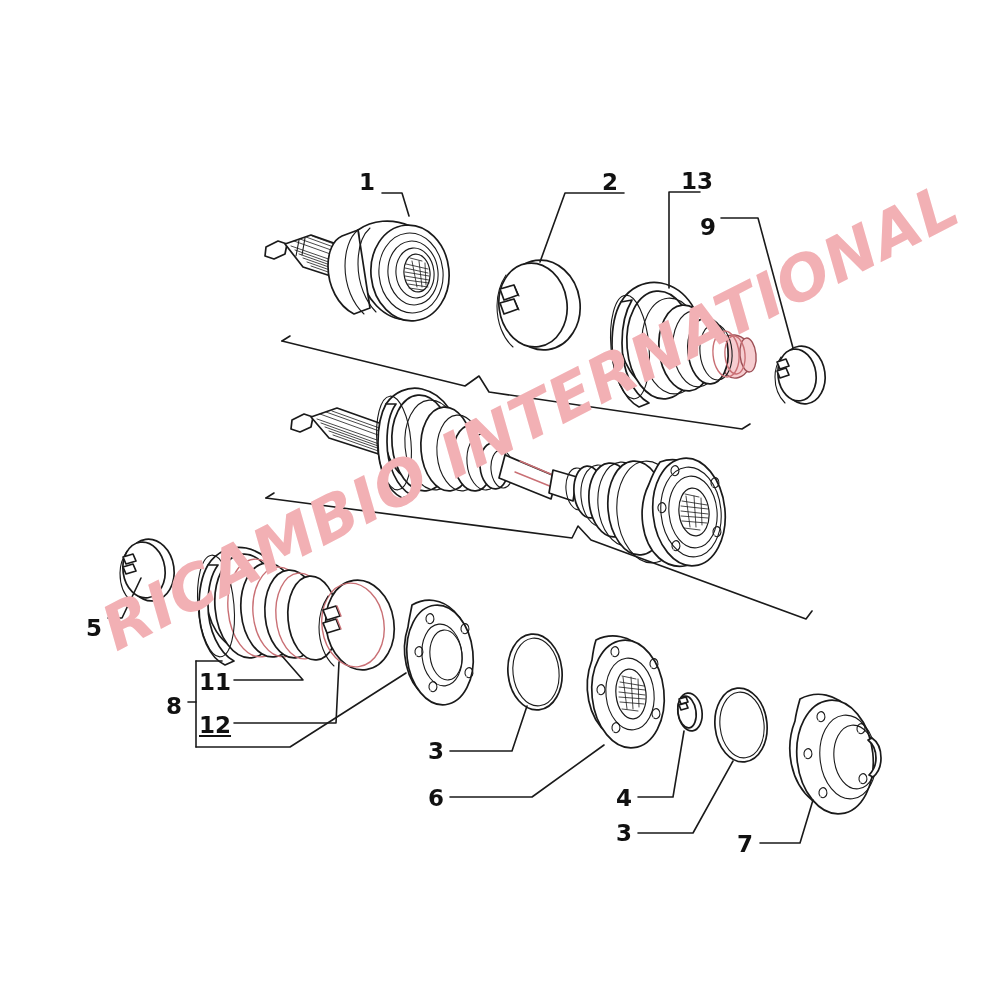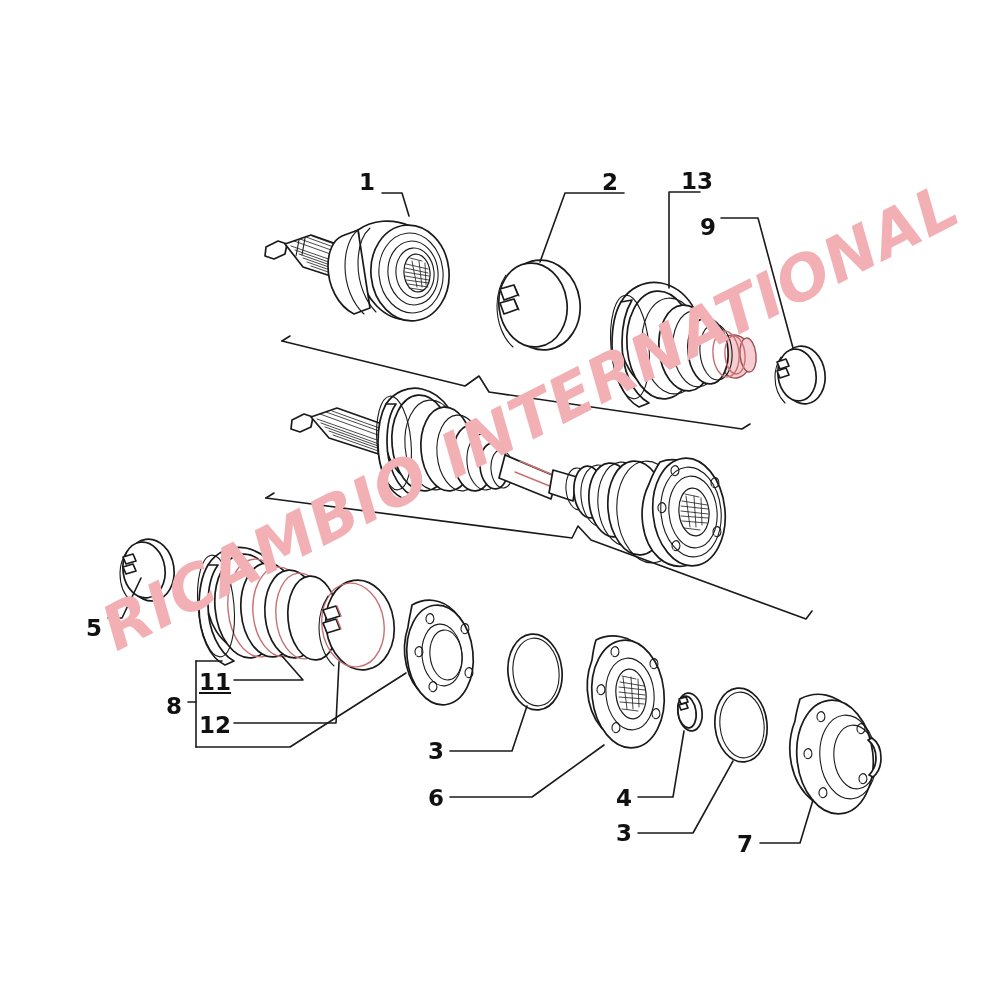--- a/index.html
+++ b/index.html
@@ -362,23 +362,23 @@
   <div class="wm">
     <div class="wm-text" style="color: rgb(242, 176, 180); transform: rotate(-27deg);">RICAMBIO INTERNATIONAL</div>
   </div>
 
   <div id="labels">
       <div class="lbl" style="left: 359px; top: 171px;">1</div>
       <div class="lbl" style="left: 602px; top: 171px;">2</div>
       <div class="lbl" style="left: 681px; top: 170px;">13</div>
       <div class="lbl" style="left: 700px; top: 216px;">9</div>
       <div class="lbl" style="left: 86px; top: 617px;">5</div>
-      <div class="lbl" style="left: 199px; top: 671px; text-decoration: underline;">11</div>
+      <div class="lbl" style="left: 199px; top: 671px;">11</div>
       <div class="lbl" style="left: 166px; top: 695px;">8</div>
-      <div class="lbl" style="left: 199px; top: 714px;">12</div>
+      <div class="lbl" style="left: 199px; top: 714px; text-decoration: underline;">12</div>
       <div class="lbl" style="left: 428px; top: 740px;">3</div>
       <div class="lbl" style="left: 428px; top: 787px;">6</div>
       <div class="lbl" style="left: 616px; top: 787px;">4</div>
       <div class="lbl" style="left: 616px; top: 822px;">3</div>
       <div class="lbl" style="left: 737px; top: 833px;">7</div>
     </div>
 
 </div>
 
 </body></html>

